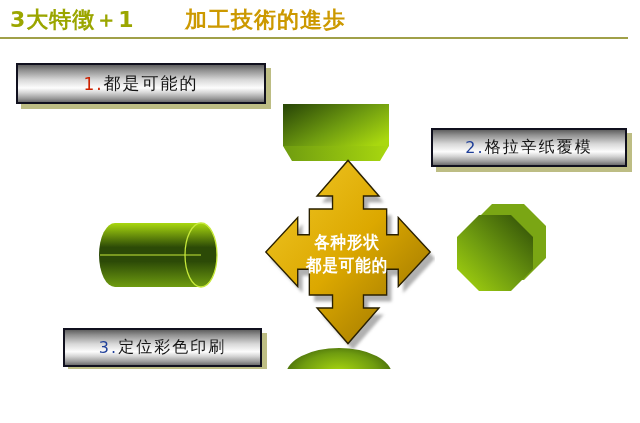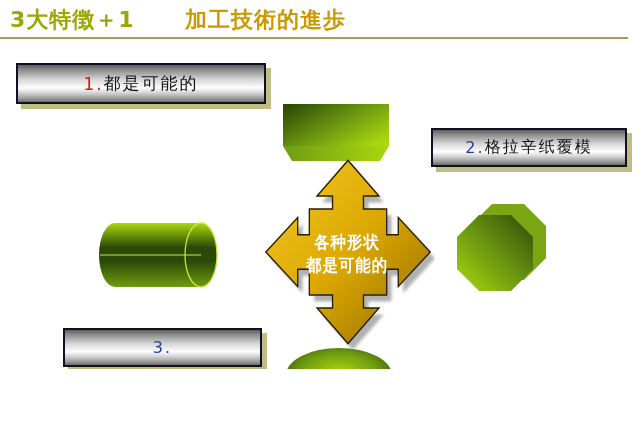--- a/index.html
+++ b/index.html
@@ -120,15 +120,16 @@
   <div id="fbox1" class="fbox">
     <span style="color: rgb(204, 34, 0);">1.</span>
       <span>都是可能的</span>
   </div>
   <div id="fbox2" class="fbox">
     <span style="color: rgb(31, 63, 153);">2.</span>
       <span>格拉辛纸覆模</span>
   </div>
   <div id="fbox3" class="fbox">
     <span style="color: rgb(31, 63, 153);">3.</span>
+      <span>定位彩色印刷</span>
   </div>
 
 </div>
 
 </body></html>

